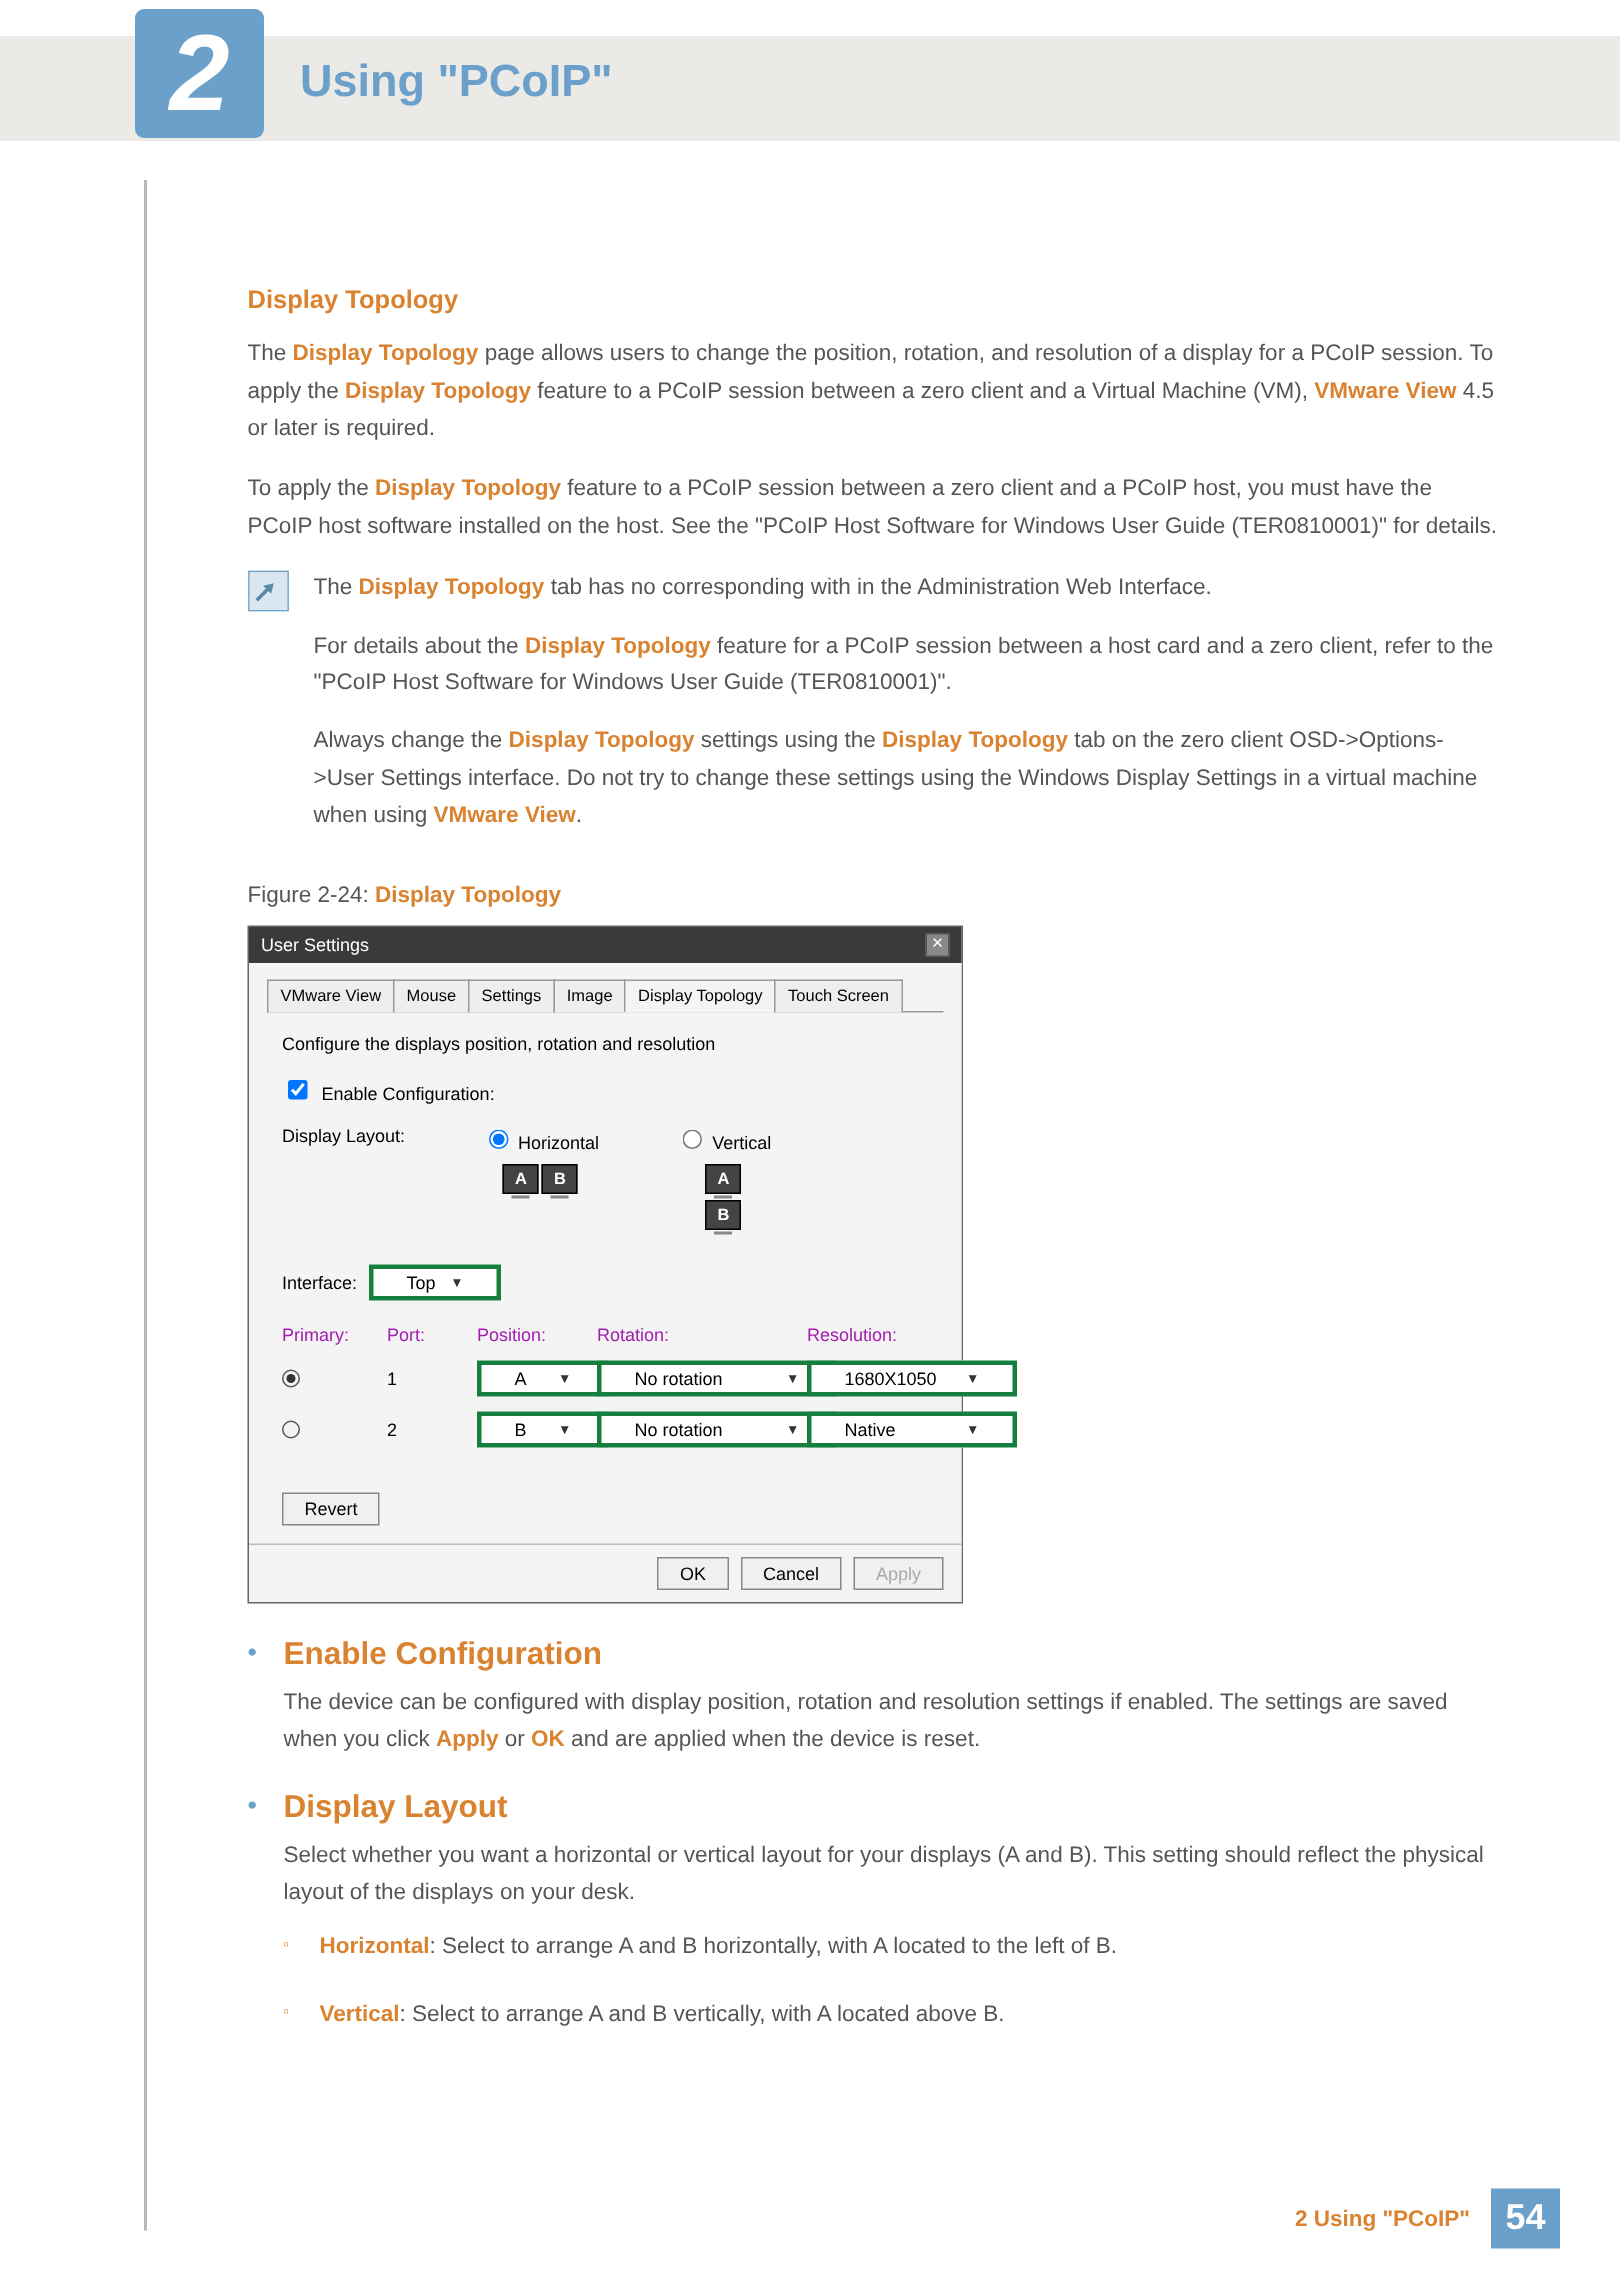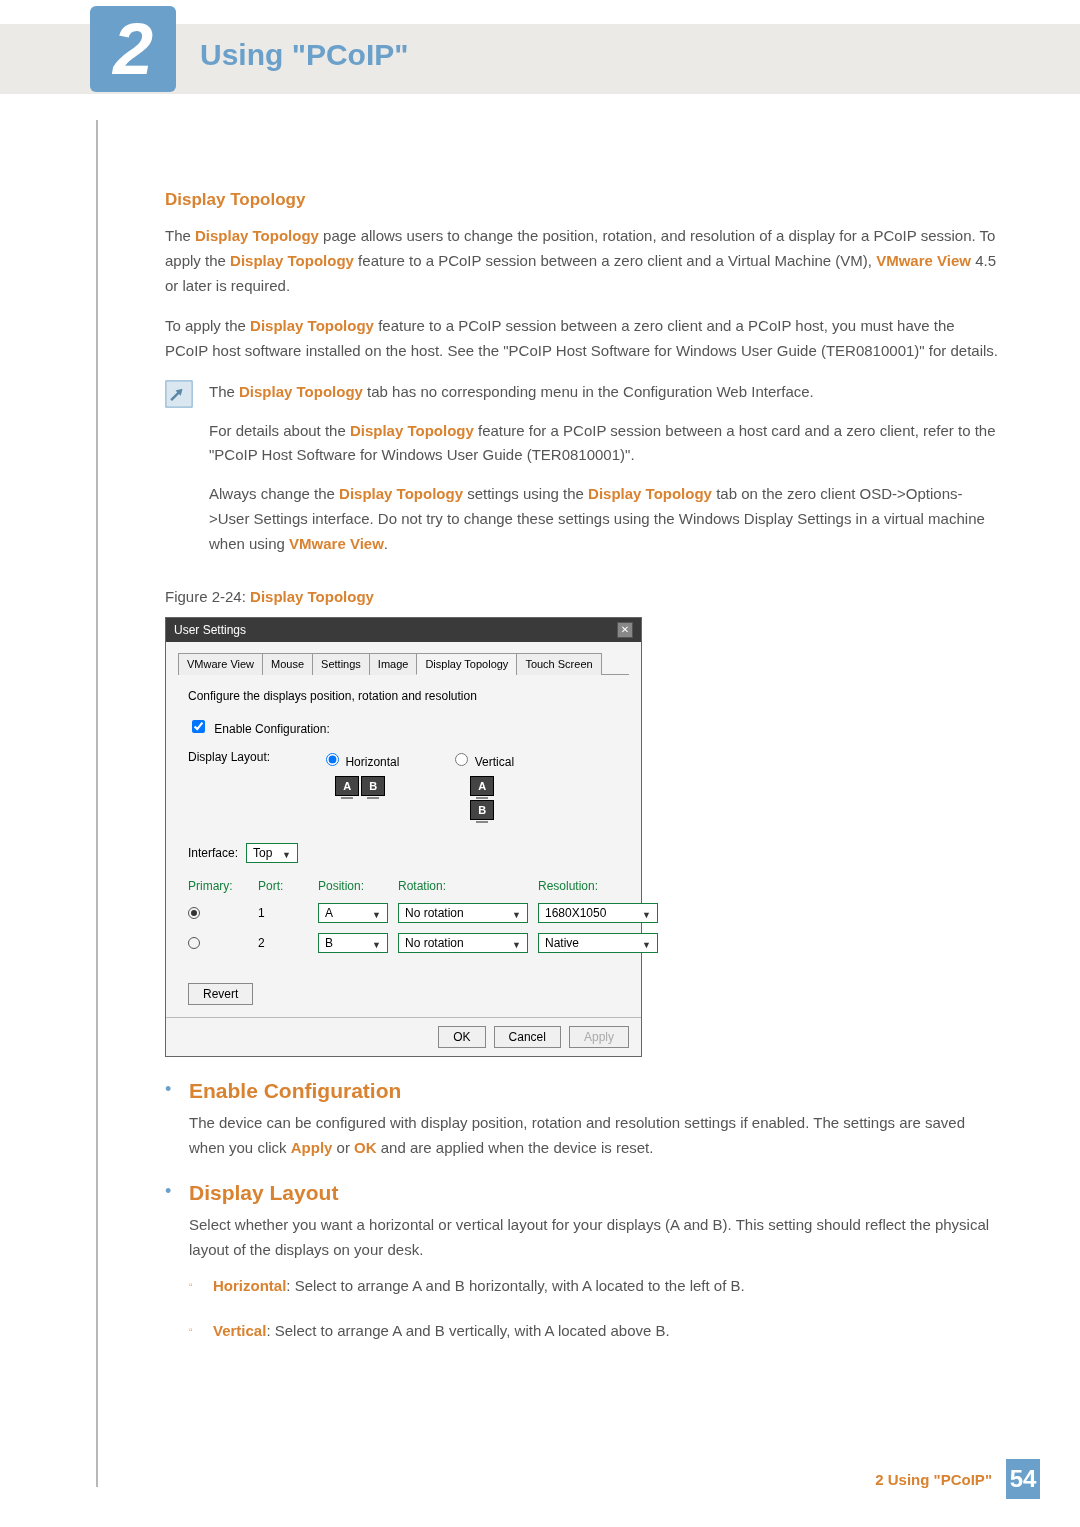--- a/index.html
+++ b/index.html
@@ -29,40 +29,40 @@
   .chk{margin-right:6px}
   .layout-row{display:flex;align-items:flex-start;gap:51px;margin-bottom:20px}
   .layout-opt{display:flex;flex-direction:column;align-items:center;gap:6px}
   .mon{display:inline-block;width:22px;height:18px;background:#444;color:#fff;font-weight:bold;font-size:11px;text-align:center;line-height:18px;border:1px solid #000;margin:1px}
   .mon-stand{width:12px;height:2px;background:#888;margin:0 auto}
   .mon-wrap{display:inline-block;text-align:center}
   .hmon{display:flex}
   .vmon{display:flex;flex-direction:column;align-items:center}
   label{font-size:12px}
   .align-row{display:flex;align-items:center;gap:8px;margin-bottom:16px}
-  .dd{border:1px solid #15803d;background:#fff;padding:2px 6px;display:inline-flex;align-items:flex-end;justify-content:space-between;min-width:38px}
+  .dd{border:3px solid #15803d;background:#fff;padding:2px 22px;display:inline-flex;align-items:center;justify-content:space-between;min-width:38px}
   .dd .caret{font-size:9px;color:#333;margin-left:4px}
   .hdr-row,.data-row{display:grid;grid-template-columns:60px 50px 70px 130px 120px;gap:10px;align-items:center;margin-bottom:10px;font-size:12px}
-  .hdr-row{color:#15803d}
+  .hdr-row{color:#a21caf}
   .radio{display:inline-block;width:10px;height:10px;border:1px solid #555;border-radius:50%}
   .radio.sel::after{content:"";display:block;width:6px;height:6px;background:#333;border-radius:50%;margin:2px}
   .btn{border:1px solid #888;background:#f0f0f0;padding:3px 14px;font-size:12px}
   .btn.dis{color:#aaa}
   .dlg-footer{border-top:1px solid #bbb;padding:8px 12px;display:flex;justify-content:flex-end;gap:8px;background:#f4f4f4}
   .def-list{margin-top:22px}
   .def-item{display:flex;margin-bottom:8px}
   .bullet-dot{flex:0 0 24px;color:#6aa0c9;font-size:18px;line-height:20px}
   .bullet-sq{flex:0 0 24px;color:#d98230;font-size:10px;line-height:22px}
   .def-body{flex:1}
   .def-title{color:#d98230;font-weight:bold;font-size:21px;margin-bottom:8px}
   .def-body p{margin-bottom:12px}
   .sub-list{margin-top:4px}
   .footer{position:absolute;right:40px;bottom:28px;display:flex;align-items:center;gap:14px}
   .footer-text{color:#d98230;font-weight:bold;font-size:15px}
-  .footer-page{background:#6aa0c9;color:#fff;width:34px;height:40px;display:flex;align-items:center;justify-content:center;font-size:24px;font-weight:bold}
+  .footer-page{background:#6aa0c9;color:#fff;width:46px;height:40px;display:flex;align-items:center;justify-content:center;font-size:24px;font-weight:bold}
 </style>
 </head>
 <body>
 
 <div class="page">
   <div class="header-band"></div>
   <div class="chapter-badge">2</div>
   <div class="chapter-title">Using "PCoIP"</div>
   <div class="side-rule"></div>
 
@@ -77,21 +77,21 @@
     </p>
 
     <div class="note-block">
       <div class="note-icon">
         <svg viewBox="0 0 32 32">
             <rect x="1" y="1" width="30" height="30" fill="#dbe7f0" stroke="#6aa0c9"></rect>
             <path d="M6 22 L14 14 L12 12 L20 10 L18 18 L16 16 L8 24 Z" fill="#5a88a8"></path>
           </svg>
       </div>
       <div class="note-body">
-        <p><span>The </span><span class="em">Display Topology</span><span> tab has no corresponding menu in the Configuration Web Interface.</span></p>
+        <p><span>The </span><span class="em">Display Topology</span><span> tab has no corresponding with in the Administration Web Interface.</span></p>
         <p><span>For details about the </span><span class="em">Display Topology</span><span> feature for a PCoIP session between a host card and a zero client, refer to the "PCoIP Host Software for Windows User Guide (TER0810001)".</span></p>
         <p><span>Always change the </span><span class="em">Display Topology</span><span> settings using the </span><span class="em">Display Topology</span><span> tab on the zero client OSD-&gt;Options-&gt;User Settings interface. Do not try to change these settings using the Windows Display Settings in a virtual machine when using </span><span class="em">VMware View</span><span>.</span></p>
       </div>
     </div>
 
     <div class="fig-caption">
       <span>Figure 2-24: </span><span class="em">Display Topology</span>
     </div>
 
     <div class="dialog">

